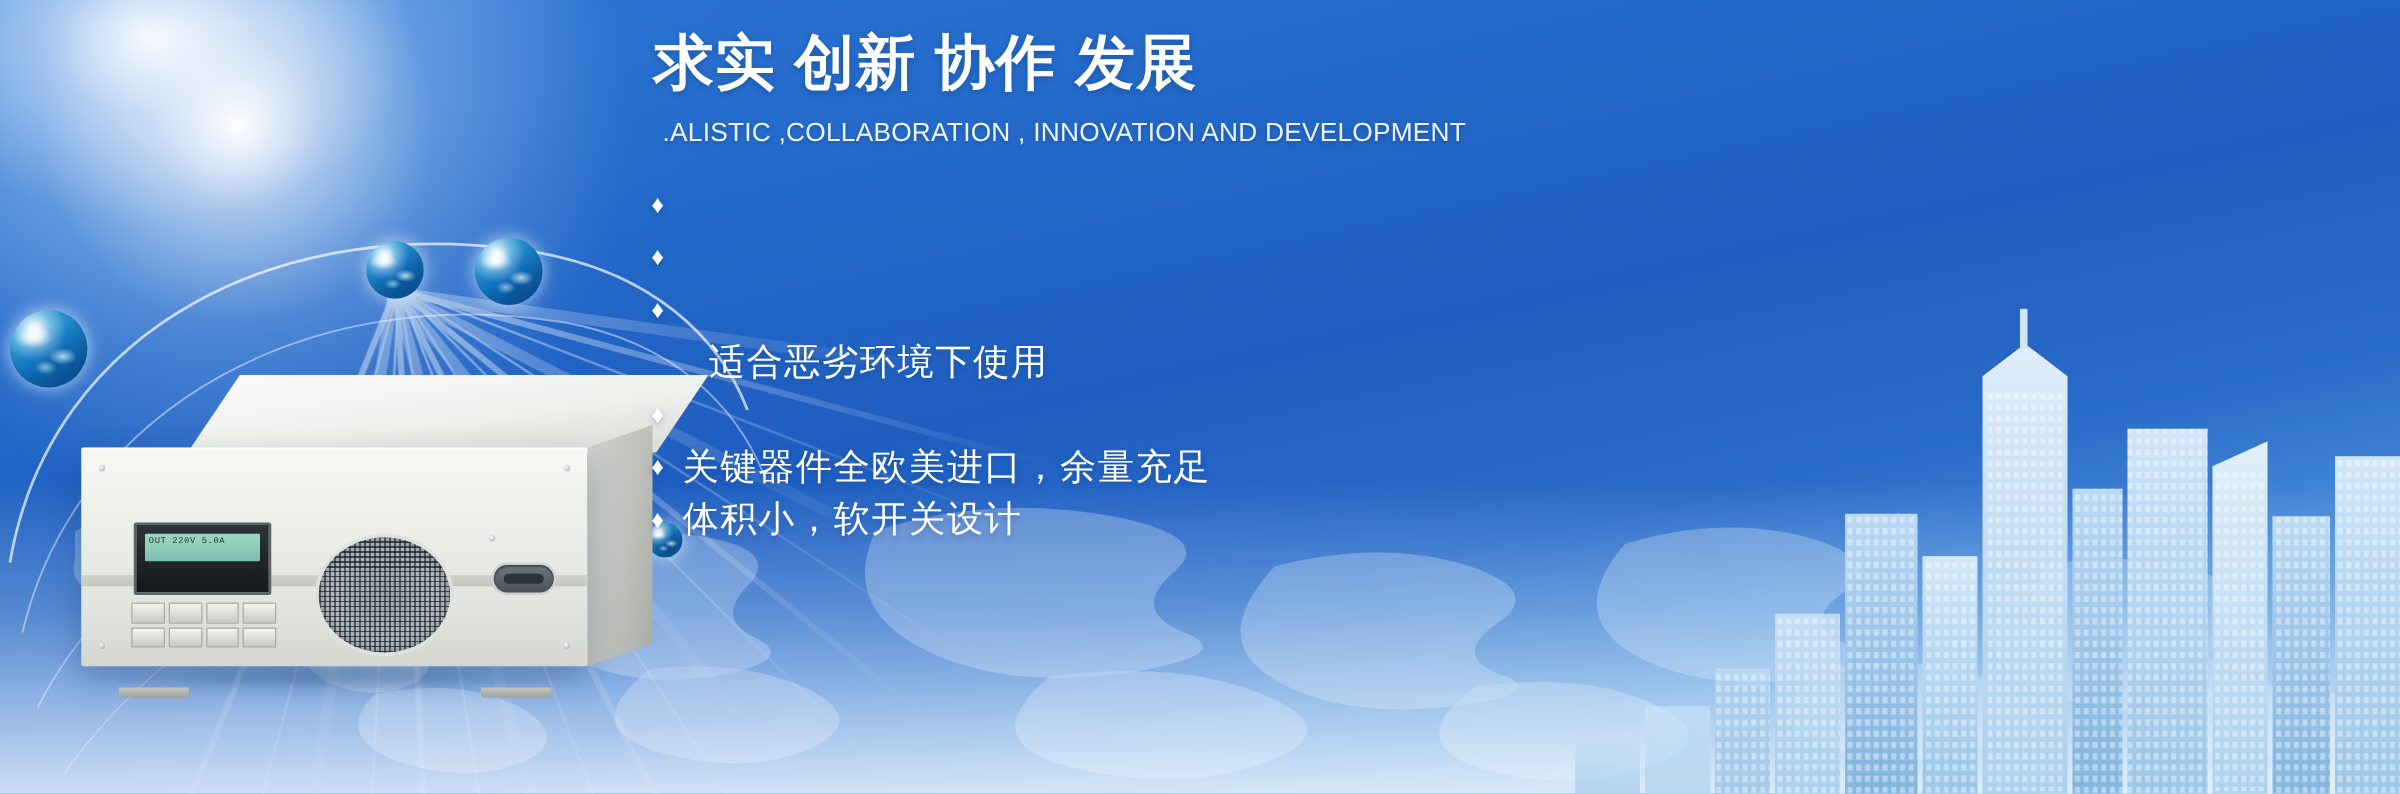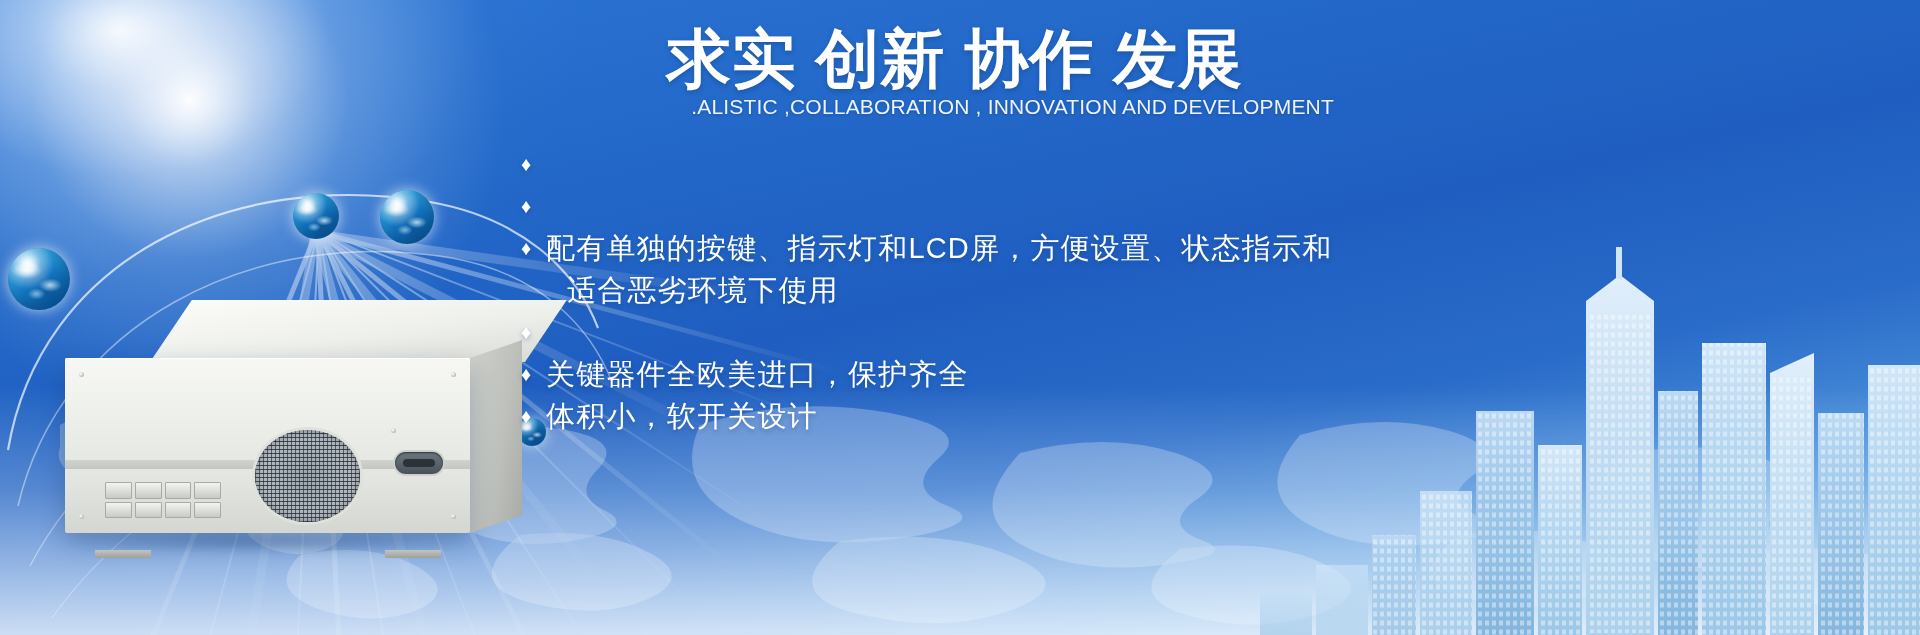--- a/index.html
+++ b/index.html
@@ -102,26 +102,26 @@
     background:radial-gradient(ellipse 60% 50% at 45% 40%, rgba(30,70,120,.30), rgba(30,70,120,0) 72%);
     filter:blur(3px); }
 
   
   .city { position:absolute; right:0; bottom:0; width:800px; height:430px; pointer-events:none; }
   .city svg { display:block; width:100%; height:100%; }
 
   
   .content { position:absolute; left:0; top:0; width:1920px; height:635px; }
   .headline { position:absolute; left:523px; top:26px; width:720px;
-    font-size:64px; font-weight:bold; color:#ffffff; letter-spacing:1px;
+    font-size:48px; font-weight:bold; color:#ffffff; letter-spacing:1px;
     line-height:1.05; white-space:nowrap;
-    text-shadow:0 2px 5px rgba(10,45,95,.35);text-align:right; }
-  .subhead { position:absolute; left:514px; top:95px; width:820px;
+    text-shadow:0 2px 5px rgba(10,45,95,.35); }
+  .subhead { position:absolute; left:530px; top:95px; width:820px;
     font-size:21px; color:#eef4fd; letter-spacing:.2px; white-space:nowrap;
-    text-shadow:0 1px 3px rgba(10,45,95,.30);text-align:right; }
+    text-shadow:0 1px 3px rgba(10,45,95,.30); }
   .bullets { position:absolute; left:521px; top:143px; width:960px; }
   .bullet { display:flex; align-items:flex-start; color:#ffffff;
     font-size:29px; line-height:42px; letter-spacing:1.2px;
     text-shadow:0 2px 5px rgba(10,45,95,.30); white-space:nowrap; }
   .bullet .dia { flex:0 0 auto; width:25px; font-size:20px; line-height:42px; }
   .bullet .txt { flex:0 0 auto; }
   .bullet.cont { padding-left:46px; }
 </style>
 </head>
 <body>
@@ -192,20 +192,25 @@
     <div class="dev-shadow"></div>
     <div class="dev-top"></div>
     <div class="dev-side"></div>
     <div class="dev-face">
       <div class="dev-band" style="left:0; top:102px; width:405px;"></div>
       <div class="dev-screw" style="left:14px; top:14px;"></div>
       <div class="dev-screw" style="left:386px; top:14px;"></div>
       <div class="dev-screw" style="left:14px; top:156px;"></div>
       <div class="dev-screw" style="left:386px; top:156px;"></div>
       <div class="dev-screw" style="left:326px; top:70px;"></div>
+    </div>
+    <div class="dev-lcd">
+      <div class="dev-lcd-screen">
+        <span>OUT 220V 5.0A</span>
+      </div>
     </div>
     <div class="dev-keys">
       <i></i>
         <i></i>
         <i></i>
         <i></i>
       <i></i>
         <i></i>
         <i></i>
         <i></i>
@@ -269,32 +274,31 @@
     <div class="subhead">.ALISTIC ,COLLABORATION , INNOVATION AND DEVELOPMENT</div>
     <div class="bullets">
       <div class="bullet">
         <span class="dia">♦</span>
       </div>
       <div class="bullet">
         <span class="dia">♦</span>
       </div>
       <div class="bullet">
         <span class="dia">♦</span>
-        <span class="txt">配有单独的按键、指示灯和LCD屏，方便设置、状态指示和</span>
       </div>
       <div class="bullet cont">
 
         <span class="txt">适合恶劣环境下使用</span>
       </div>
       <div class="bullet">
         <span class="dia">♦</span>
       </div>
       <div class="bullet">
         <span class="dia">♦</span>
-        <span class="txt">关键器件全欧美进口，保护齐全</span>
+        <span class="txt">关键器件全欧美进口，余量充足</span>
       </div>
       <div class="bullet">
         <span class="dia">♦</span>
         <span class="txt">体积小，软开关设计</span>
       </div>
     </div>
   </div>
 
 </div>
 

